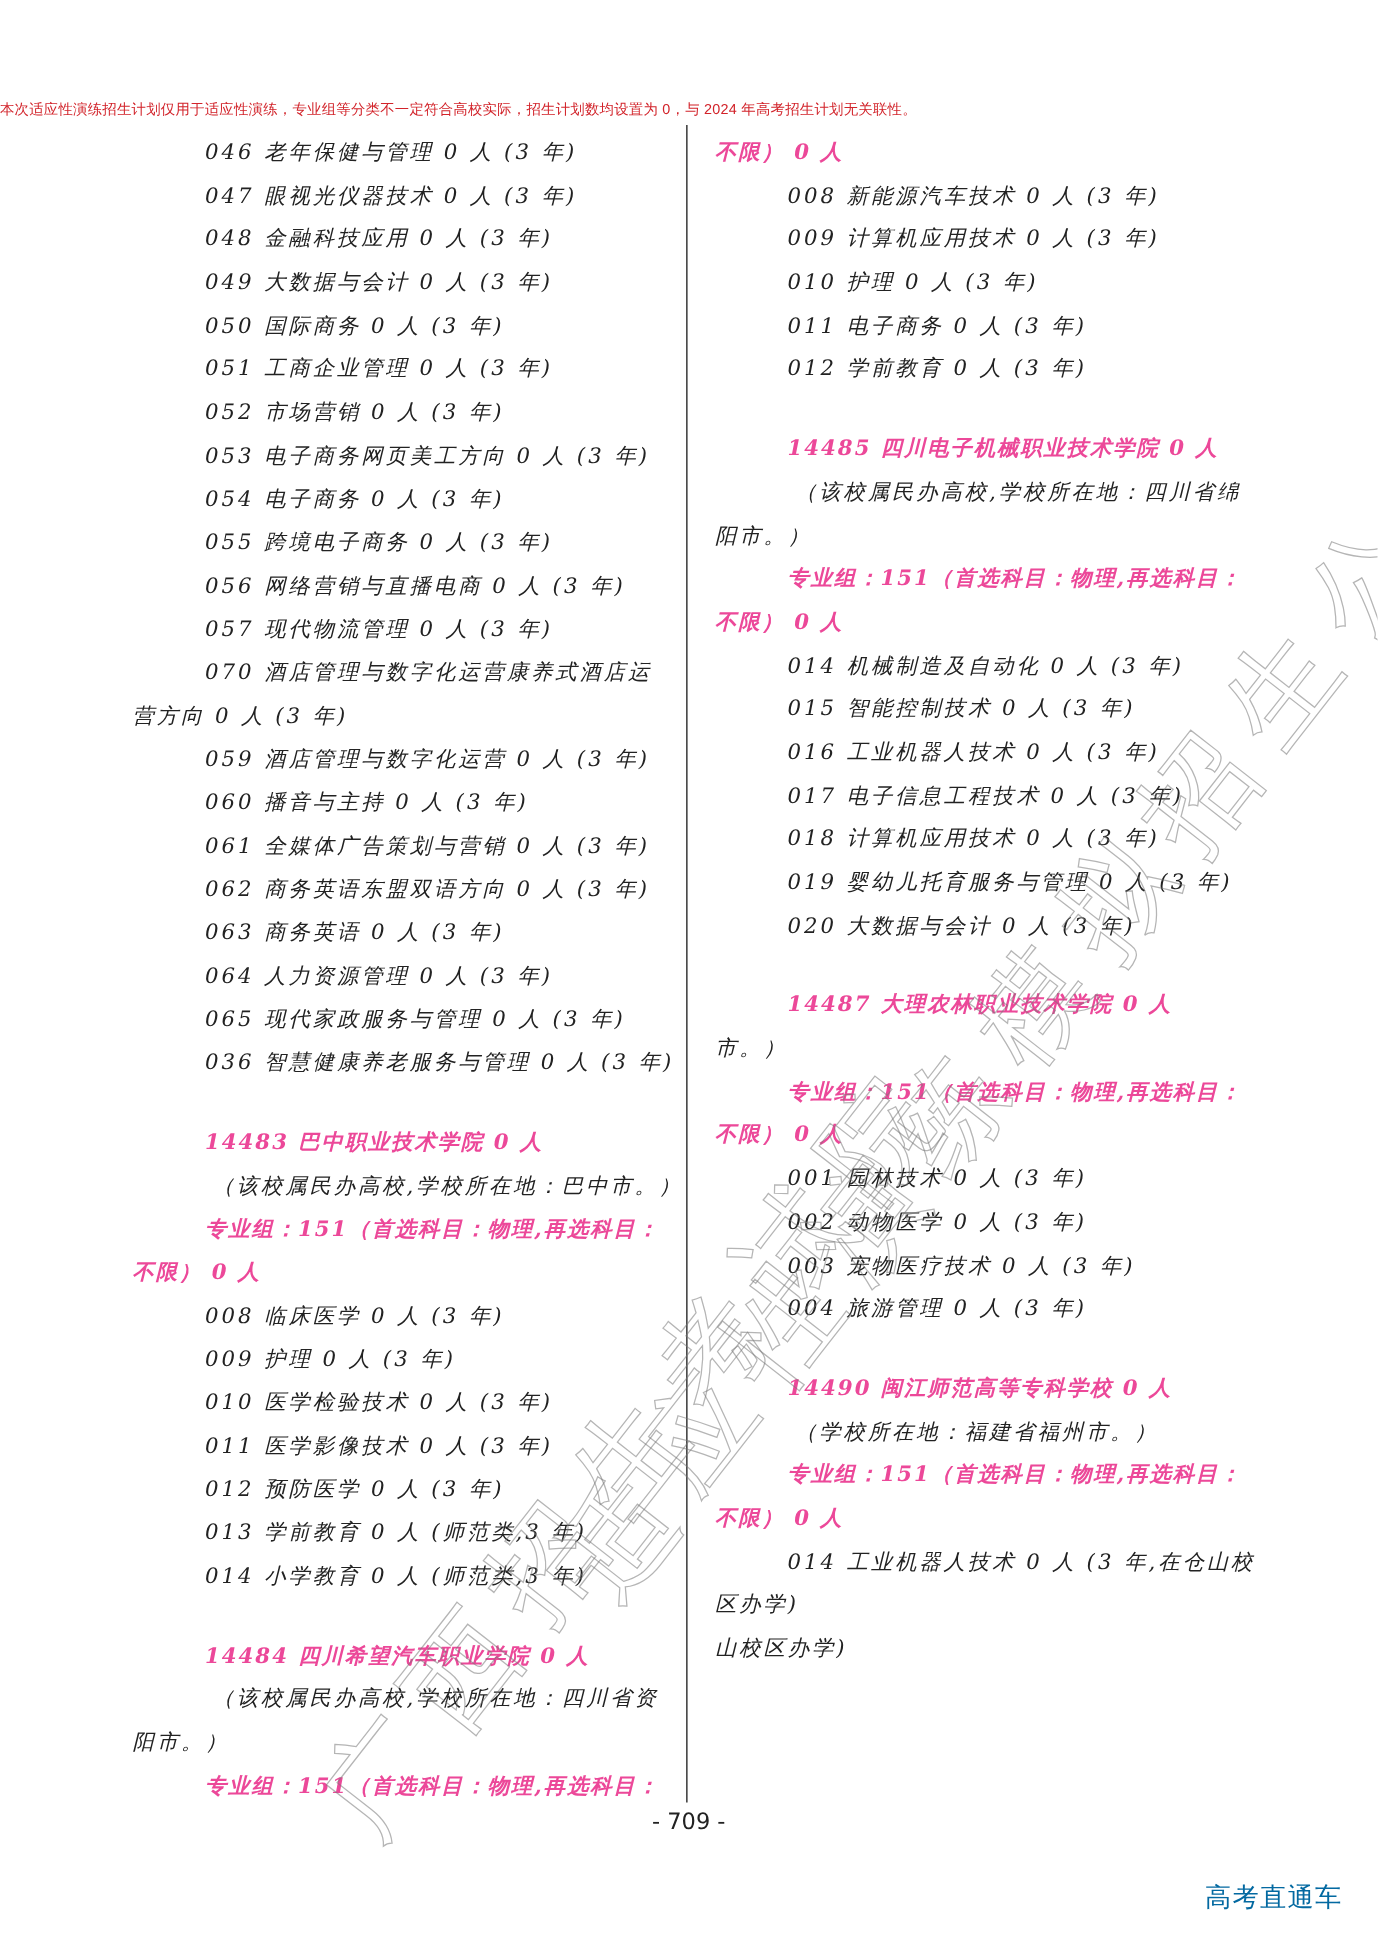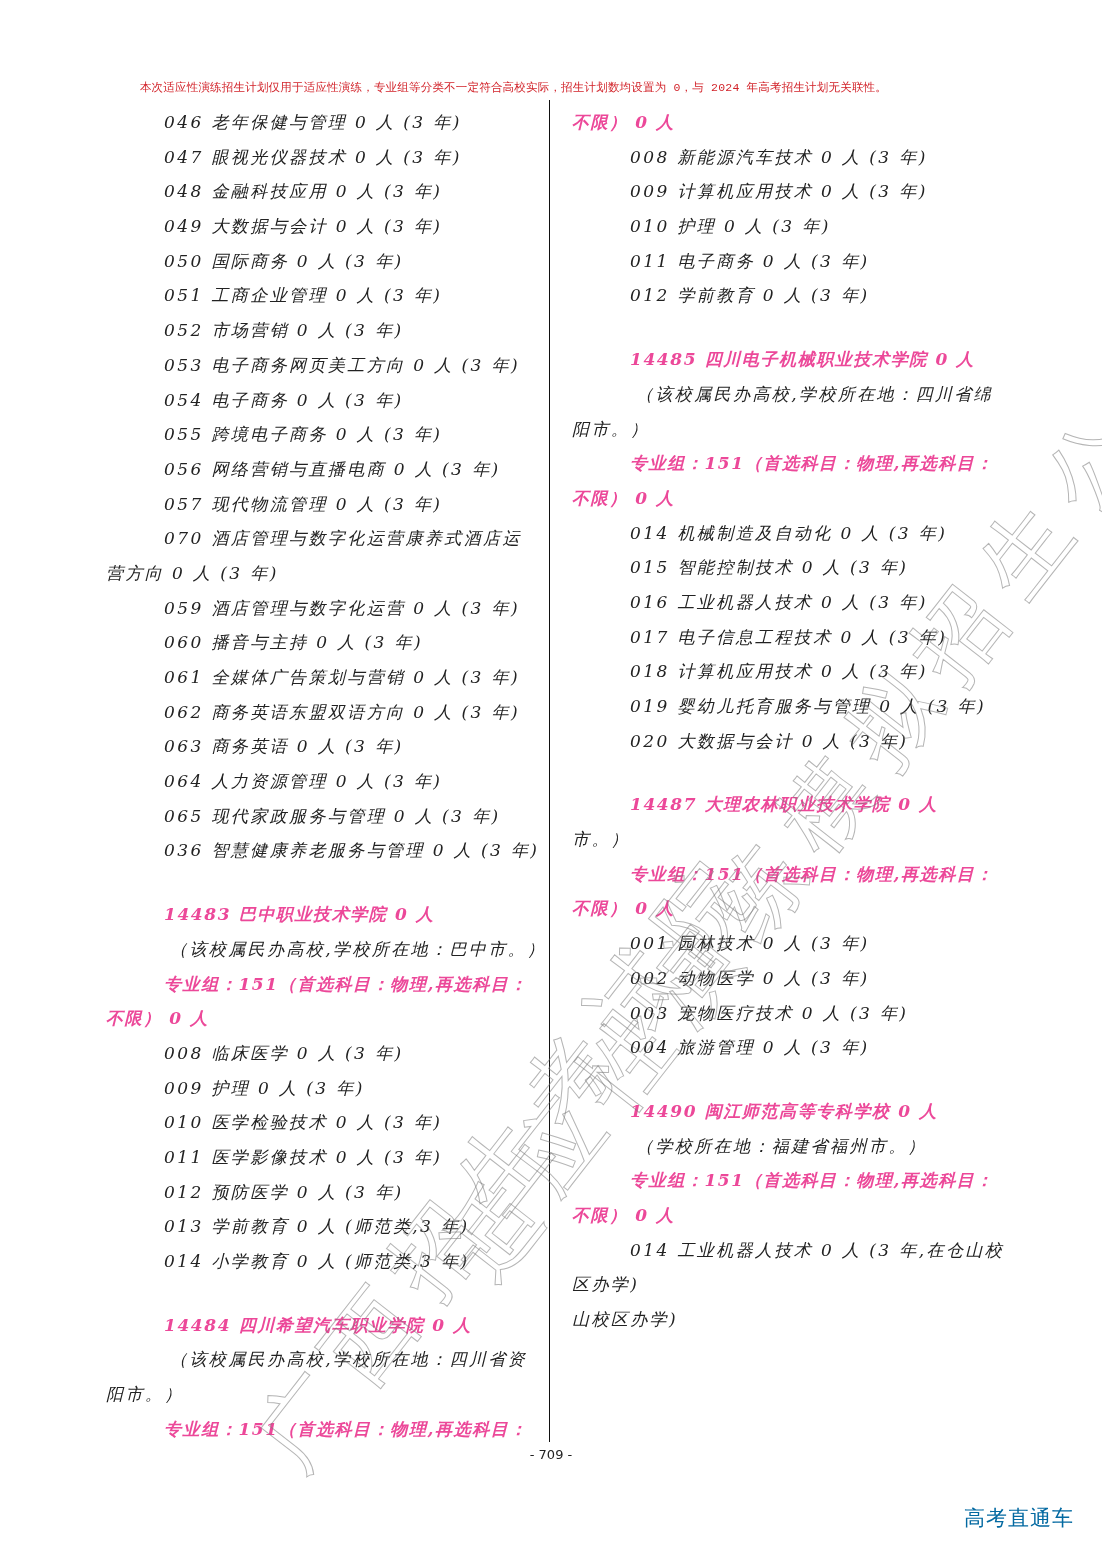--- a/index.html
+++ b/index.html
@@ -2,41 +2,41 @@
 <html><head>
 <meta charset="utf-8">
 <style>
   html, body { margin: 0; padding: 0; background: #ffffff; }
   body {
     width: 1102px; height: 1559px; position: relative; overflow: hidden;
     font-family: "DejaVu Serif", "Liberation Serif", serif;
     color: #222;
   }
   .notice {
-    position: absolute; top: 80px; left: 0; width: 887px; text-align: right;
+    position: absolute; top: 80px; left: 0; width: 887px; text-align: left;
     color: #d2232a; font-size: 11.5px; letter-spacing: 0.2px;
-    font-family: Liberation Mono, monospace;
+    font-family: Liberation Sans, sans-serif;
   }
   .divider {
     position: absolute; left: 549px; top: 100px; width: 1px; height: 1342px;
     background: #111;
   }
   .col { position: absolute; top: 105px; width: 432px; font-style: italic; }
   .col.left { left: 106px; }
   .col.right { left: 572px; }
   .line {
     height: 34.7px; line-height: 34.7px; font-size: 17px; white-space: nowrap;
     letter-spacing: 2.4px;
   }
   .indent { padding-left: 58px; }
   .bold { font-weight: bold; color: #ec4899; letter-spacing: 1.6px; }
   .gap { height: 29px; }
   .page-num {
     position: absolute; top: 1447px; left: 0; width: 1102px; text-align: center;
-    font-family: "DejaVu Sans", sans-serif; font-size: 13px; color: #222;
+    font-family: "DejaVu Sans", sans-serif; font-size: 18px; color: #222;
   }
   .brand {
     position: absolute; top: 1504px; left: 964px; font-size: 21px;
     font-family: "DejaVu Sans", sans-serif; color: #0369a1; letter-spacing: 1px;
   }
   .watermark {
     position: absolute; pointer-events: none; color: transparent;
     -webkit-text-stroke: 1px rgba(120,120,120,0.55);
     font-size: 88px; font-family: "DejaVu Sans", sans-serif;
     transform-origin: left top; white-space: nowrap; letter-spacing: 20px;

